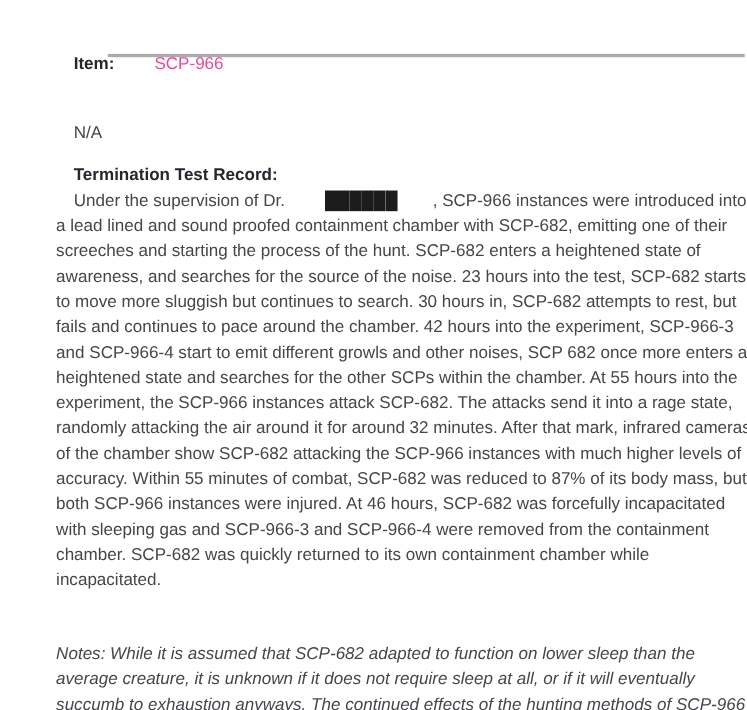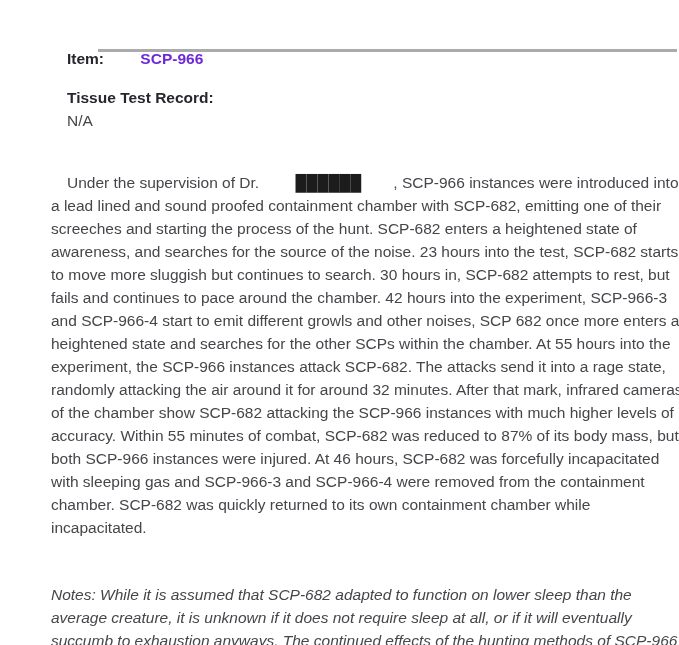--- a/index.html
+++ b/index.html
@@ -19,24 +19,23 @@
     position: absolute;
     top: 1px;
     left: 50px;
     width: 579px;
     height: 3px;
     background: #ababab;
   }
   p { margin: 0 0 16px 0; }
   strong { font-weight: 700; color: #26272e; }
   a.scp-link {
-    color: #6d28d9;
+    color: #ec4899;
     text-decoration: none;
     cursor: pointer;
-    font-weight: bold;
   }
   .redacted {
     color: #1c1c1c;
     letter-spacing: 0;
   }
   .notes {
     font-style: italic;
     margin-bottom: 0;
     margin-top: 44px;
   }
@@ -45,22 +44,22 @@
 <body>
 
 <div class="top-divider"></div>
 
 <p>
   <strong>Item:</strong>
   <a class="scp-link">SCP-966</a>
 </p>
 
 <p>
-  <strong>Tissue Test Record:</strong><br>
+  <br>
   <span>N/A</span>
 </p>
 
 <p>
-  <br>
+  <strong>Termination Test Record:</strong><br>
   <span>Under the supervision of Dr. </span><span class="redacted">██████</span><span>, SCP-966 instances were introduced into a lead lined and sound proofed containment chamber with SCP-682, emitting one of their screeches and starting the process of the hunt. SCP-682 enters a heightened state of awareness, and searches for the source of the noise. 23 hours into the test, SCP-682 starts to move more sluggish but continues to search. 30 hours in, SCP-682 attempts to rest, but fails and continues to pace around the chamber. 42 hours into the experiment, SCP-966-3 and SCP-966-4 start to emit different growls and other noises, SCP 682 once more enters a heightened state and searches for the other SCPs within the chamber. At 55 hours into the experiment, the SCP-966 instances attack SCP-682. The attacks send it into a rage state, randomly attacking the air around it for around 32 minutes. After that mark, infrared cameras of the chamber show SCP-682 attacking the SCP-966 instances with much higher levels of accuracy. Within 55 minutes of combat, SCP-682 was reduced to 87% of its body mass, but both SCP-966 instances were injured. At 46 hours, SCP-682 was forcefully incapacitated with sleeping gas and SCP-966-3 and SCP-966-4 were removed from the containment chamber. SCP-682 was quickly returned to its own containment chamber while incapacitated.</span>
 </p>
 
 <p class="notes">Notes: While it is assumed that SCP-682 adapted to function on lower sleep than the average creature, it is unknown if it does not require sleep at all, or if it will eventually succumb to exhaustion anyways. The continued effects of the hunting methods of SCP-966 instances will be studied with SCP-682, assuming they even apply. There will also be a study into the adaptation of SCP-682 that allowed it to see SCP-966.</p>
 
 </body></html>

